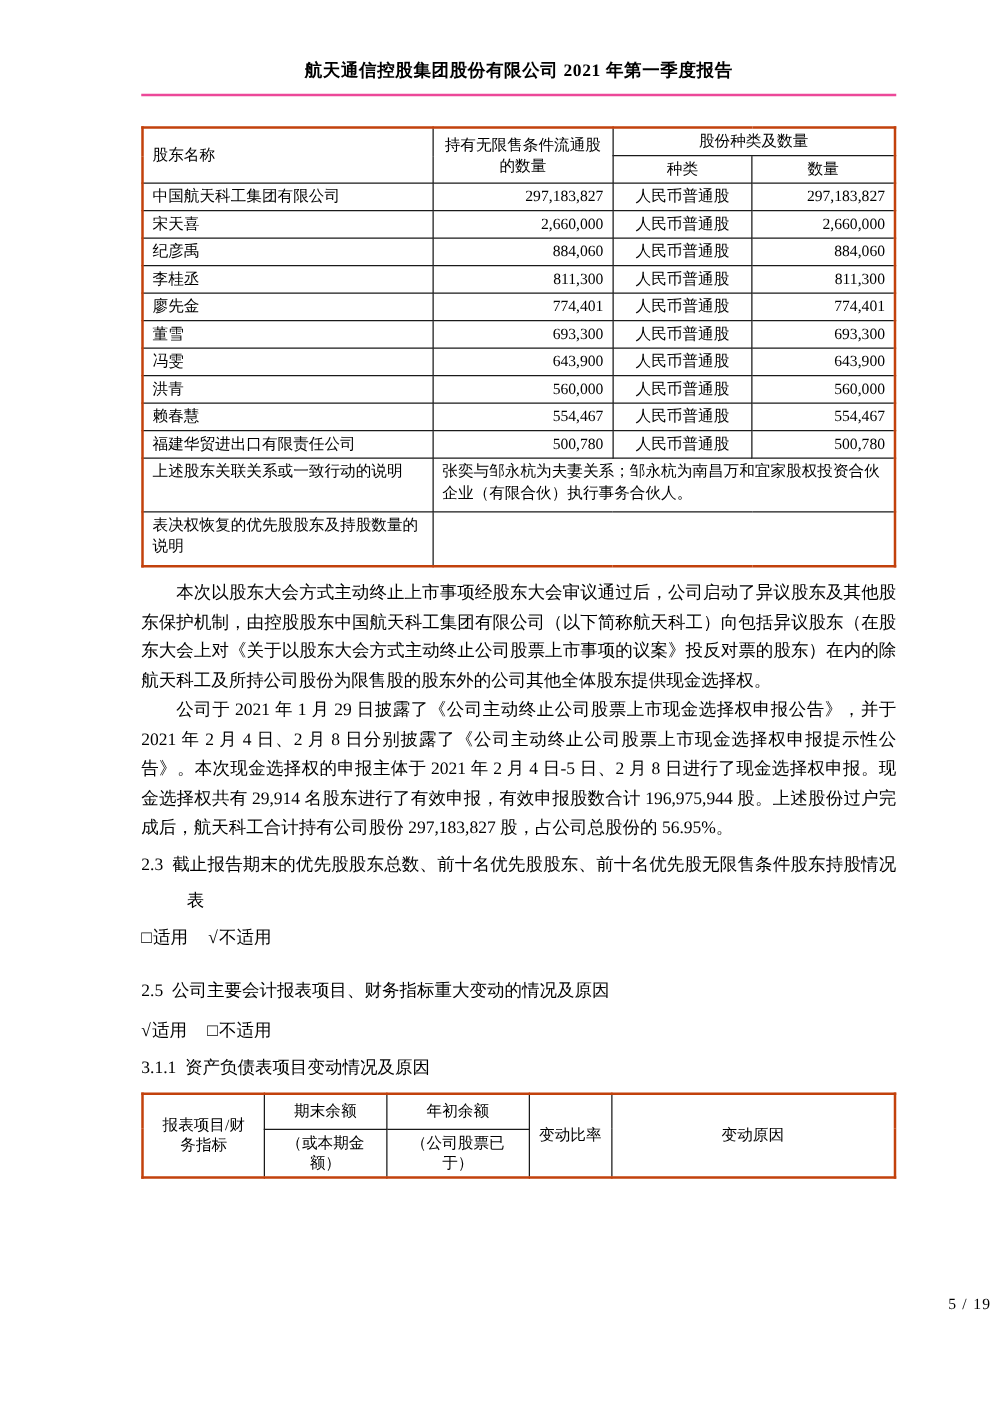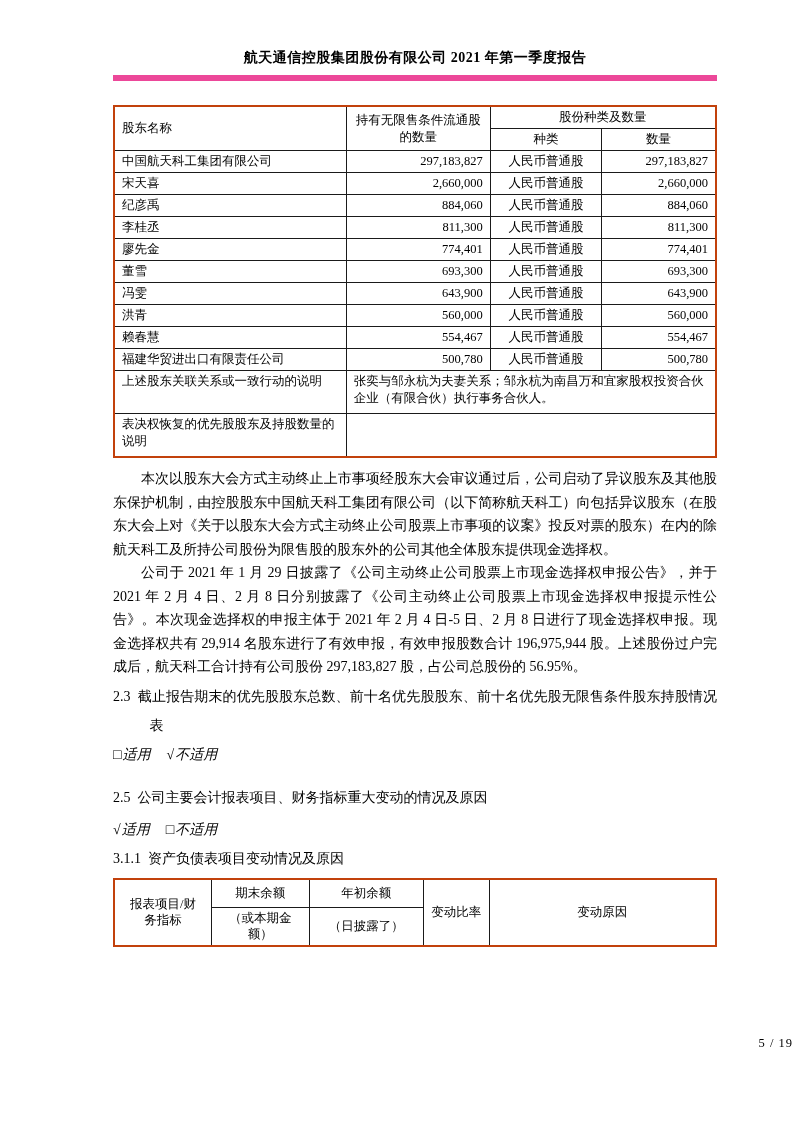--- a/index.html
+++ b/index.html
@@ -5,21 +5,21 @@
   html,body { margin:0; padding:0; background:#ffffff; }
   .page {
     width:793px; height:1122px; background:#ffffff; color:#000;
     font-family:"Liberation Serif","DejaVu Serif",serif;
     position:relative; overflow:hidden; box-sizing:border-box;
     padding:48px 76px 0 113px;
   }
   
   .doc-header {
     text-align:center; font-weight:bold; font-size:14px; line-height:20px;
-    padding-bottom:7px; border-bottom:6px solid #ec4899; letter-spacing:0.5px;
+    padding-bottom:7px; border-bottom:2px solid #ec4899; letter-spacing:0.5px;
   }
   
   table { border-collapse:collapse; width:100%; table-layout:fixed;
           font-size:12.5px; line-height:1.35; }
   table.bordered { border:2px solid #c2410c; }
   td, th { border:1px solid #1a1a1a; padding:2px 7px; font-weight:normal;
            vertical-align:middle; overflow:hidden; }
   .shareholder-table { margin-top:24px; }
   .shareholder-table td { height:17px; }
   .tc { text-align:center; }
@@ -27,21 +27,21 @@
   .tr { text-align:right; }
   .vtop { vertical-align:top; }
   .tall td { height:38px; }
   
   .body-text { margin-top:9px; font-size:14px; line-height:23.5px;
                text-align:justify; }
   .body-text p { margin:0; text-indent:2em; }
   
   .h-23 { font-size:14px; line-height:29px; margin-top:3px;
           padding-left:2.6em; text-indent:-2.6em; text-align:justify; }
-  .applicability { font-size:14px; line-height:29px;font-style:italic; }
+  .applicability { font-size:14px; line-height:29px; }
   .applicability .opt + .opt { margin-left:0.9em; }
   .applicability .marker { margin-right:1px; }
   .sec-major { font-size:14px; font-weight:bold; margin-top:12px; line-height:24px; letter-spacing:1px; }
   .sec-31   { font-size:14px; margin-top:17px; line-height:24px; }
   .app-31   { margin-top:8px; line-height:24px; }
   .sec-311  { font-size:14px; margin-top:5px; line-height:24px; }
   .balance-table { margin-top:7px; }
   .balance-table td { height:23px; text-align:center; }
   
   .doc-footer { position:absolute; left:0; right:0; top:1036px;
@@ -190,21 +190,21 @@
           <span>报表项目/财</span><br>
           <span>务指标</span>
         </td>
         <td>期末余额</td>
         <td>年初余额</td>
         <td rowspan="2">变动比率</td>
         <td rowspan="2">变动原因</td>
       </tr>
       <tr>
         <td>（或本期金额）</td>
-        <td>（日披露了）</td>
+        <td>（公司股票已于）</td>
       </tr>
     </tbody>
   </table>
 
   <div class="doc-footer">
     <span>5</span>
     <span>/</span>
     <span>19</span>
   </div>
 

